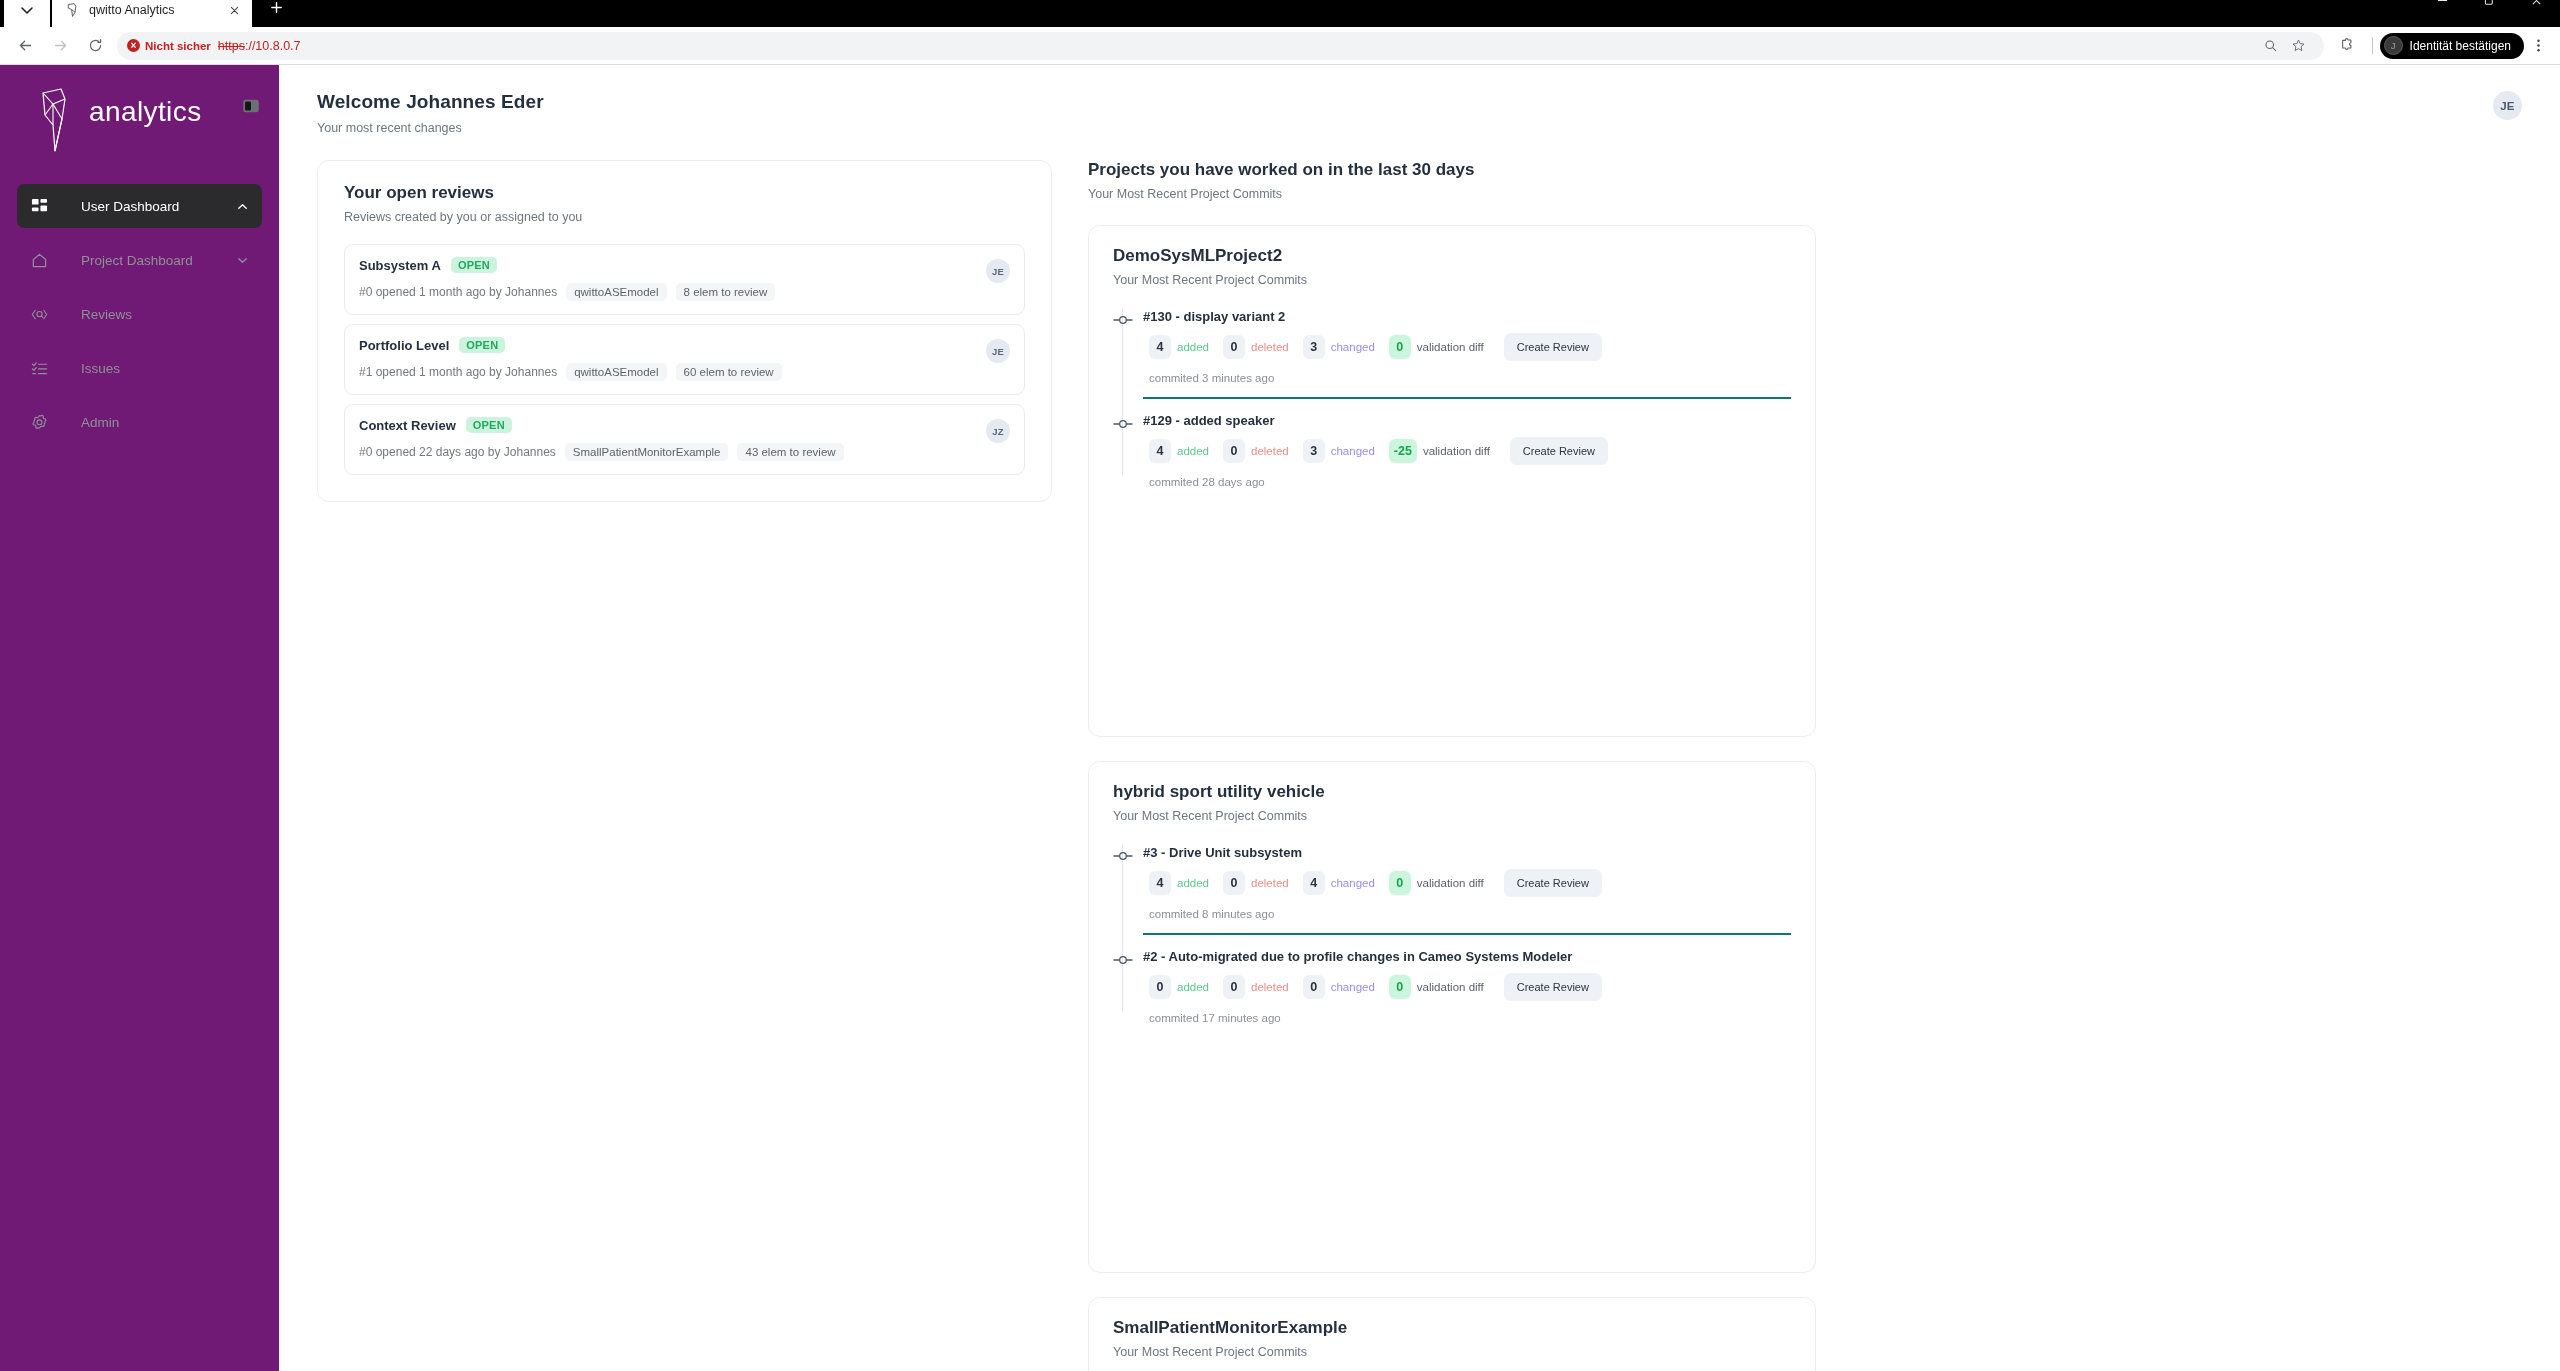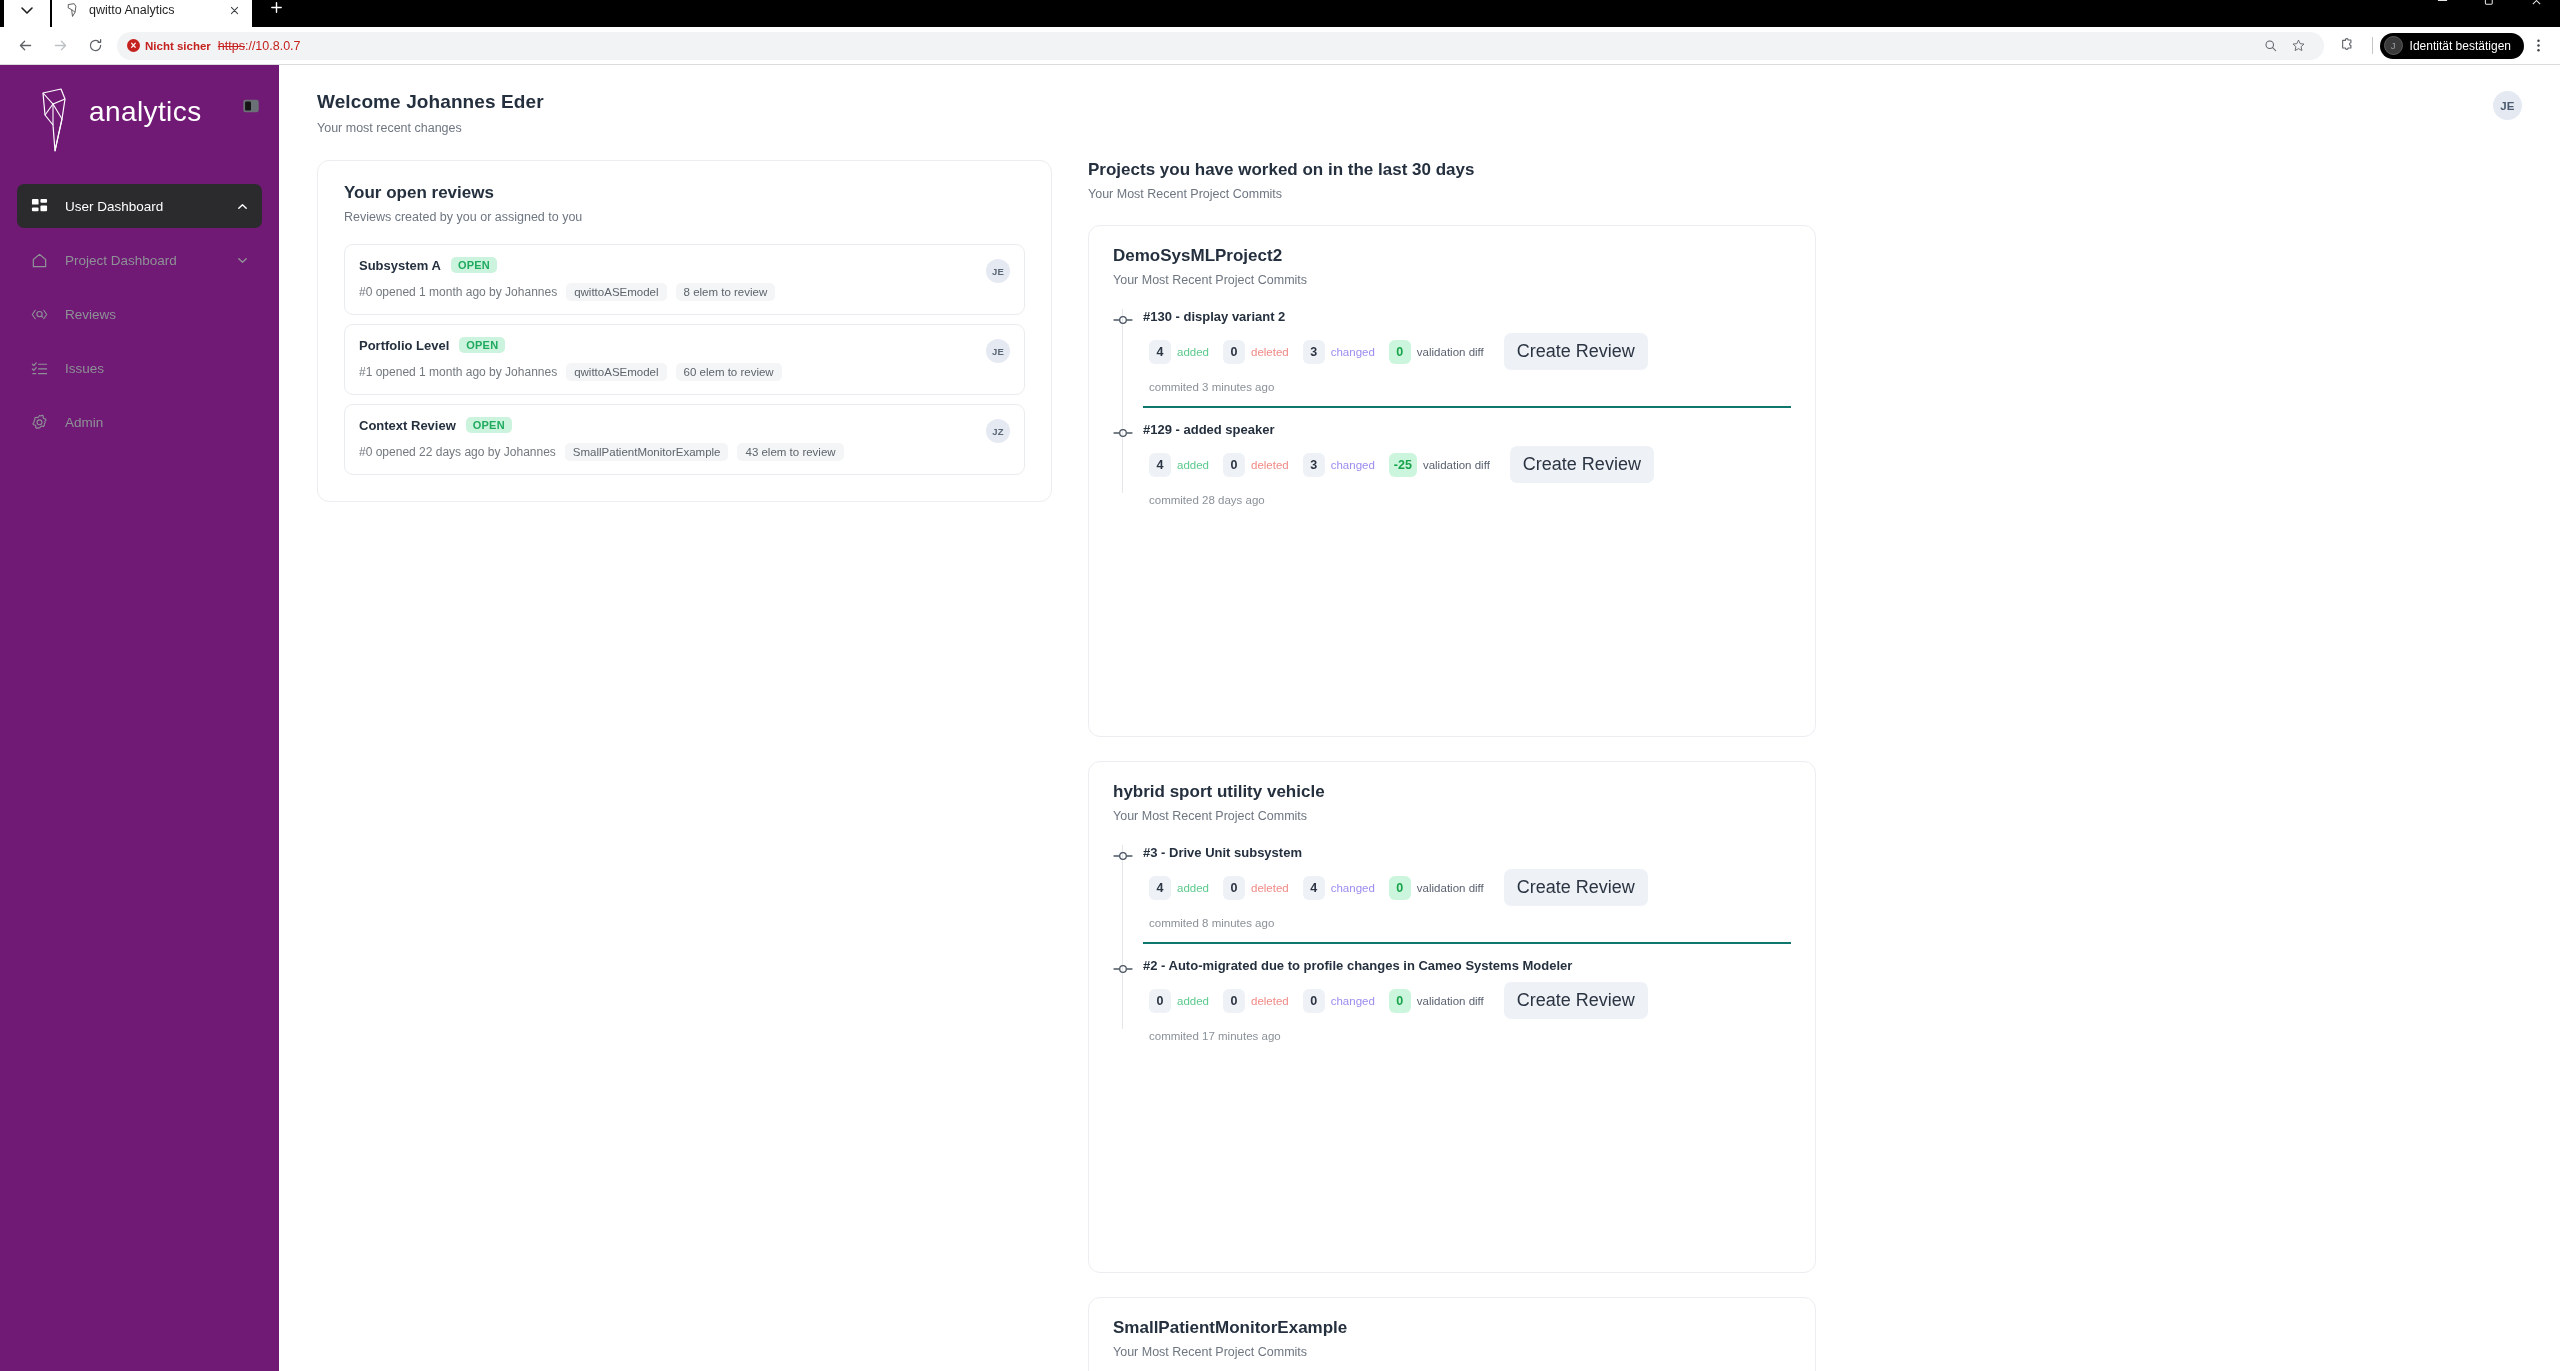--- a/index.html
+++ b/index.html
@@ -87,21 +87,21 @@
   .brand { height: 93px; display: flex; align-items: center; gap: 4px; padding-left: 14px; position:relative; }
   .brand-logo { width: 54px; height: 70px; position:relative; top: 8px; }
   .brand-name { font-size: 28px; color:#ffffff; font-weight: 400; letter-spacing: 0.4px; }
   .brand-toggle {
     margin-left:auto; width: 22px; height: 22px; display:flex; align-items:center; justify-content:center;
     position: relative; top: -6px;
   }
 
   .nav { display:flex; flex-direction: column; gap: 1px; padding-top: 26px; }
   .nav-item {
-    height: 44px; display:flex; align-items:center; gap: 16px; padding: 0 12px 0 12px;
+    height: 44px; display:flex; align-items:center; gap: 32px; padding: 0 12px 0 12px;
     border-radius: 7px; color: #8e9196; font-size: 13.5px; cursor: pointer;
   }
   .nav-item.active { background: #2b2b2e; color:#ffffff; }
   .nav-ic { width: 20px; height: 20px; display:flex; align-items:center; justify-content:center; flex:none; }
   .nav-ic svg { width: 17px; height: 17px; }
   .nav-label { flex: 1; white-space:nowrap; }
   .nav-caret { width: 16px; height:16px; display:flex; align-items:center; justify-content:center; }
   .nav-caret svg { width: 13px; height:13px; }
   .nav-spacer { height: 8px; }
 
@@ -183,21 +183,21 @@
     min-width: 22px; height: 24px; border-radius: 6px;
     display:flex; align-items:center; justify-content:center; padding: 0 5px;
   }
   .stat-num.green-bg { background:#ccf5dd; color:#16a34a; }
   .stat-lbl { font-size: 11.5px; }
   .lbl-added { color:#5bc98c; }
   .lbl-deleted { color:#f08a86; }
   .lbl-changed { color:#9c8cf0; }
   .lbl-valid { color:#5a6170; }
   .create-btn {
-    background:#eef1f5; color:#2b3442; font-size: 18px; border: none;
+    background:#eef1f5; color:#2b3442; font-size: 11px; border: none;
     padding: 8px 13px; border-radius: 7px; cursor:pointer; margin-left: 6px;
     font-family:"Liberation Sans", sans-serif;
   }
   .commit-time { font-size: 11.5px; color:#8b9199; margin-top: 11px; padding-left: 6px; }
 </style>
 </head>
 <body>
 
 <div class="browser">
 

